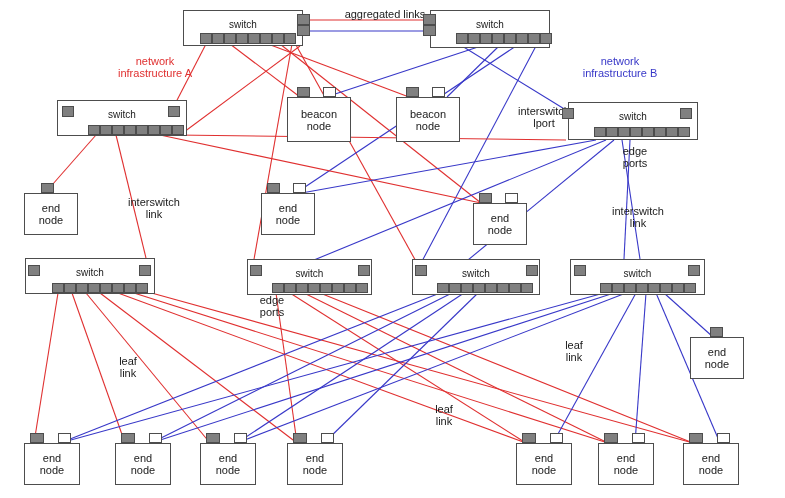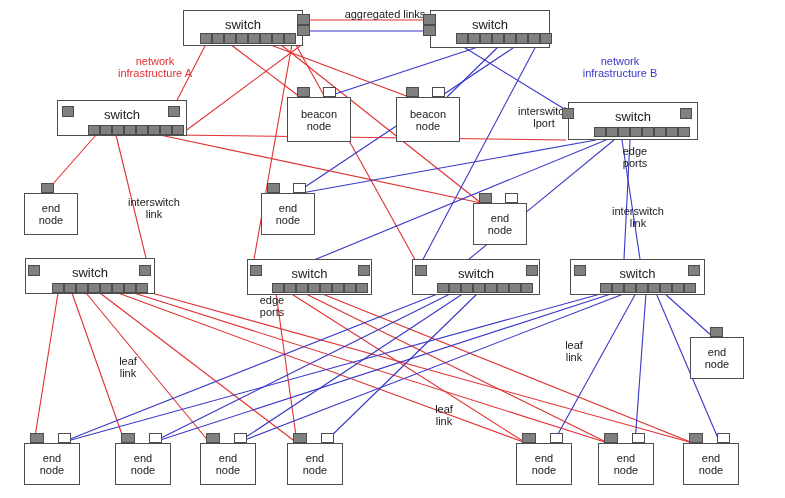--- a/index.html
+++ b/index.html
@@ -3,21 +3,21 @@
 <meta charset="utf-8">
 <style>
   html,body{margin:0;padding:0;background:#ffffff;}
   body{font-family:"Liberation Sans","DejaVu Sans",sans-serif;}
   #stage{position:relative;width:785px;height:498px;background:#ffffff;overflow:hidden;}
   #links{position:absolute;left:0;top:0;width:785px;height:498px;}
   .node{position:absolute;box-sizing:border-box;border:1px solid #4d4d4d;background:#ffffff;
         display:flex;align-items:center;justify-content:center;text-align:center;
         font-size:11px;line-height:12px;color:#1a1a1a;}
   .switch{}
-  .switch .caption{position:absolute;left:0;right:0;top:8px;font-size:13px;color:#1a1a1a;}
+  .switch .caption{position:absolute;left:0;right:0;top:8px;font-size:10px;color:#1a1a1a;}
   .port{position:absolute;box-sizing:border-box;border:1px solid #4d4d4d;background:#808080;}
   .port.open{background:#ffffff;}
   .endnode{font-size:11px;}
   .endnode .caption{white-space:pre-line;}
   .label{position:absolute;font-size:11px;line-height:12px;text-align:center;white-space:pre-line;}
   .label.red{color:#e03030;}
   .label.blue{color:#3838c8;}
   .label.dark{color:#1a1a1a;}
 </style>
 </head>

